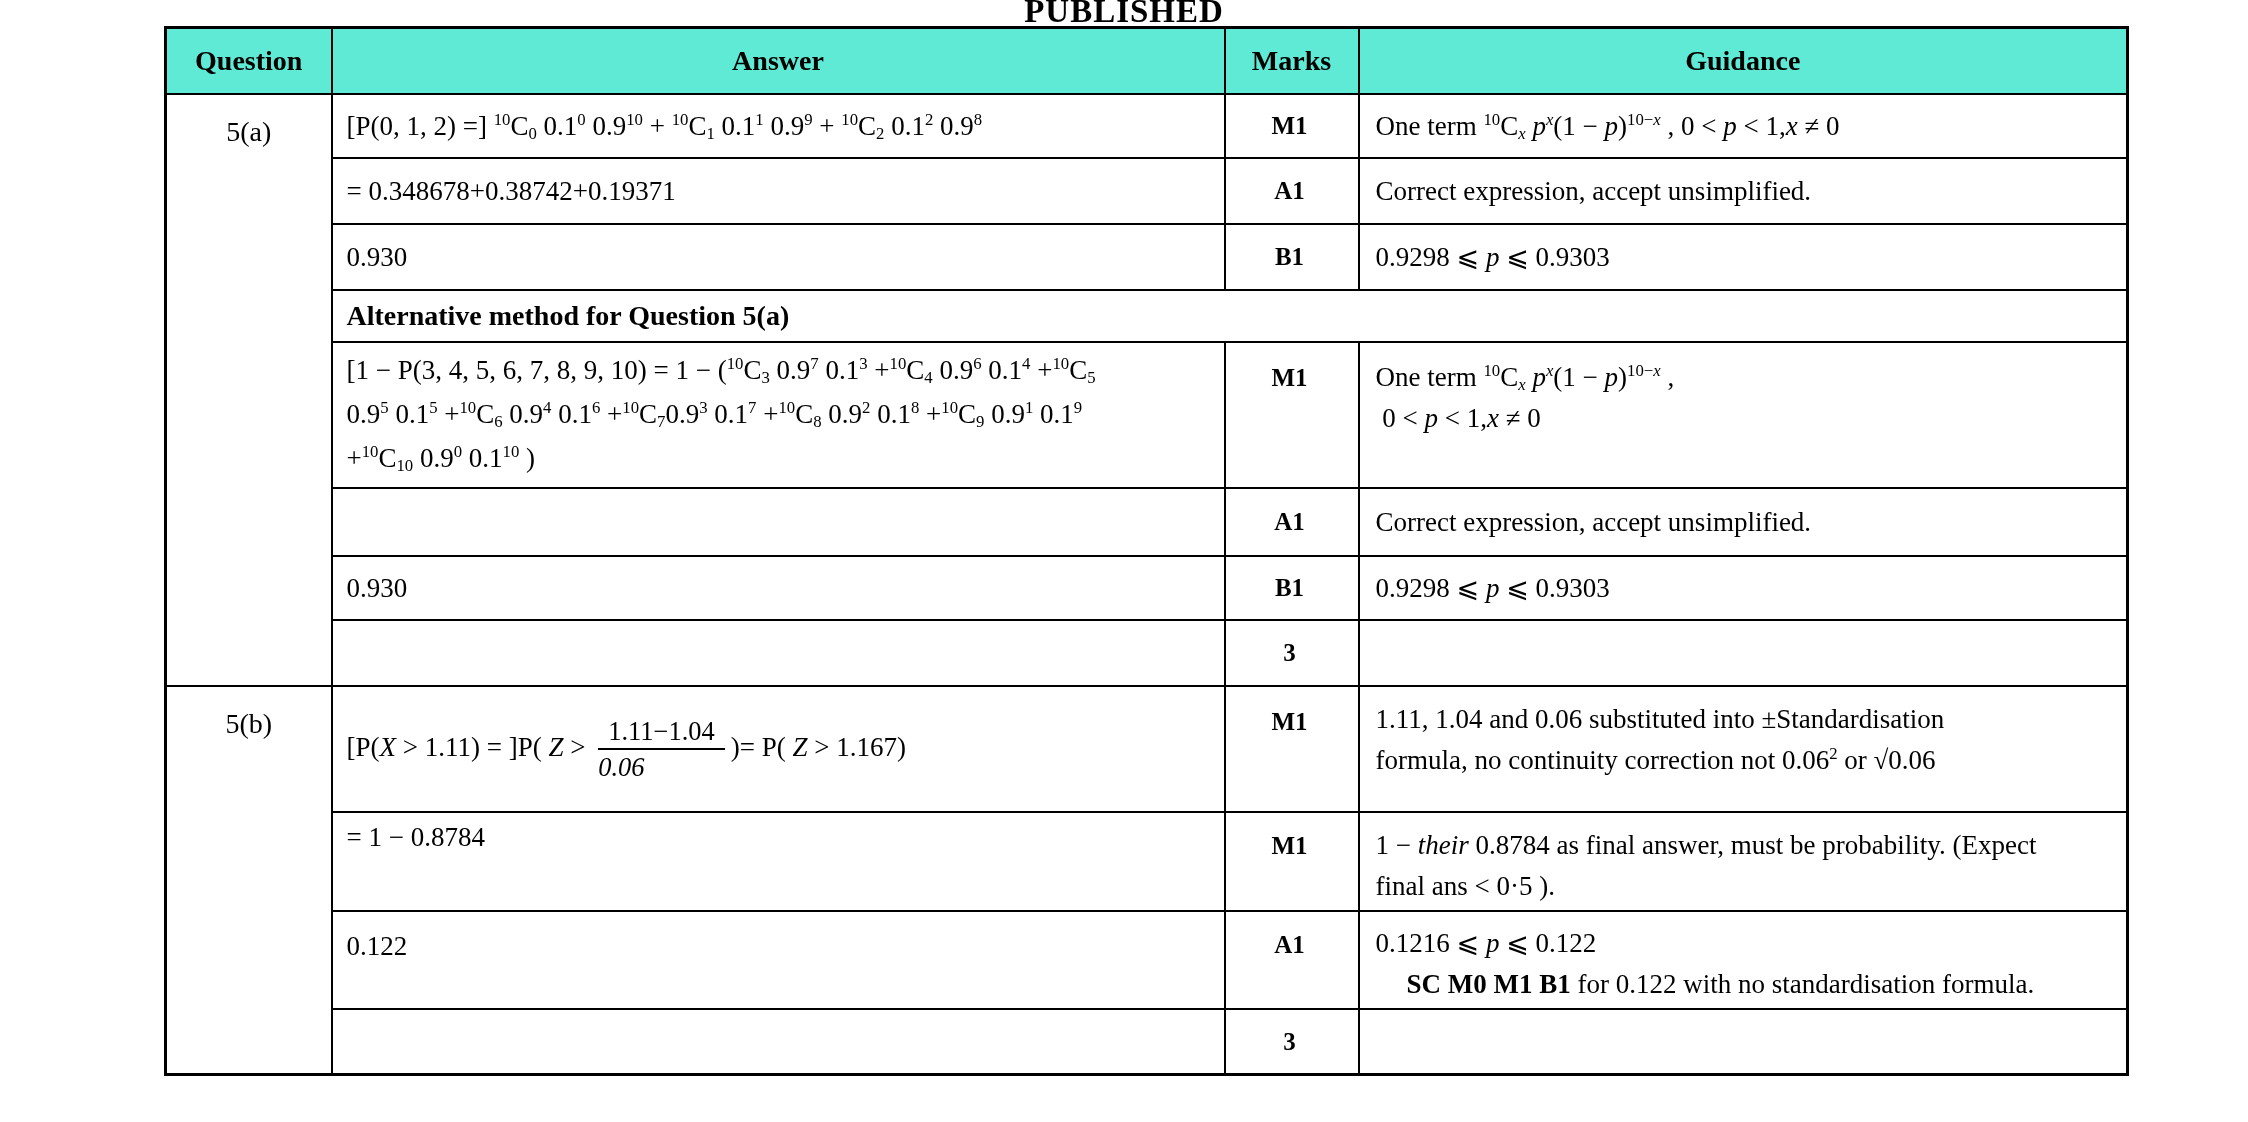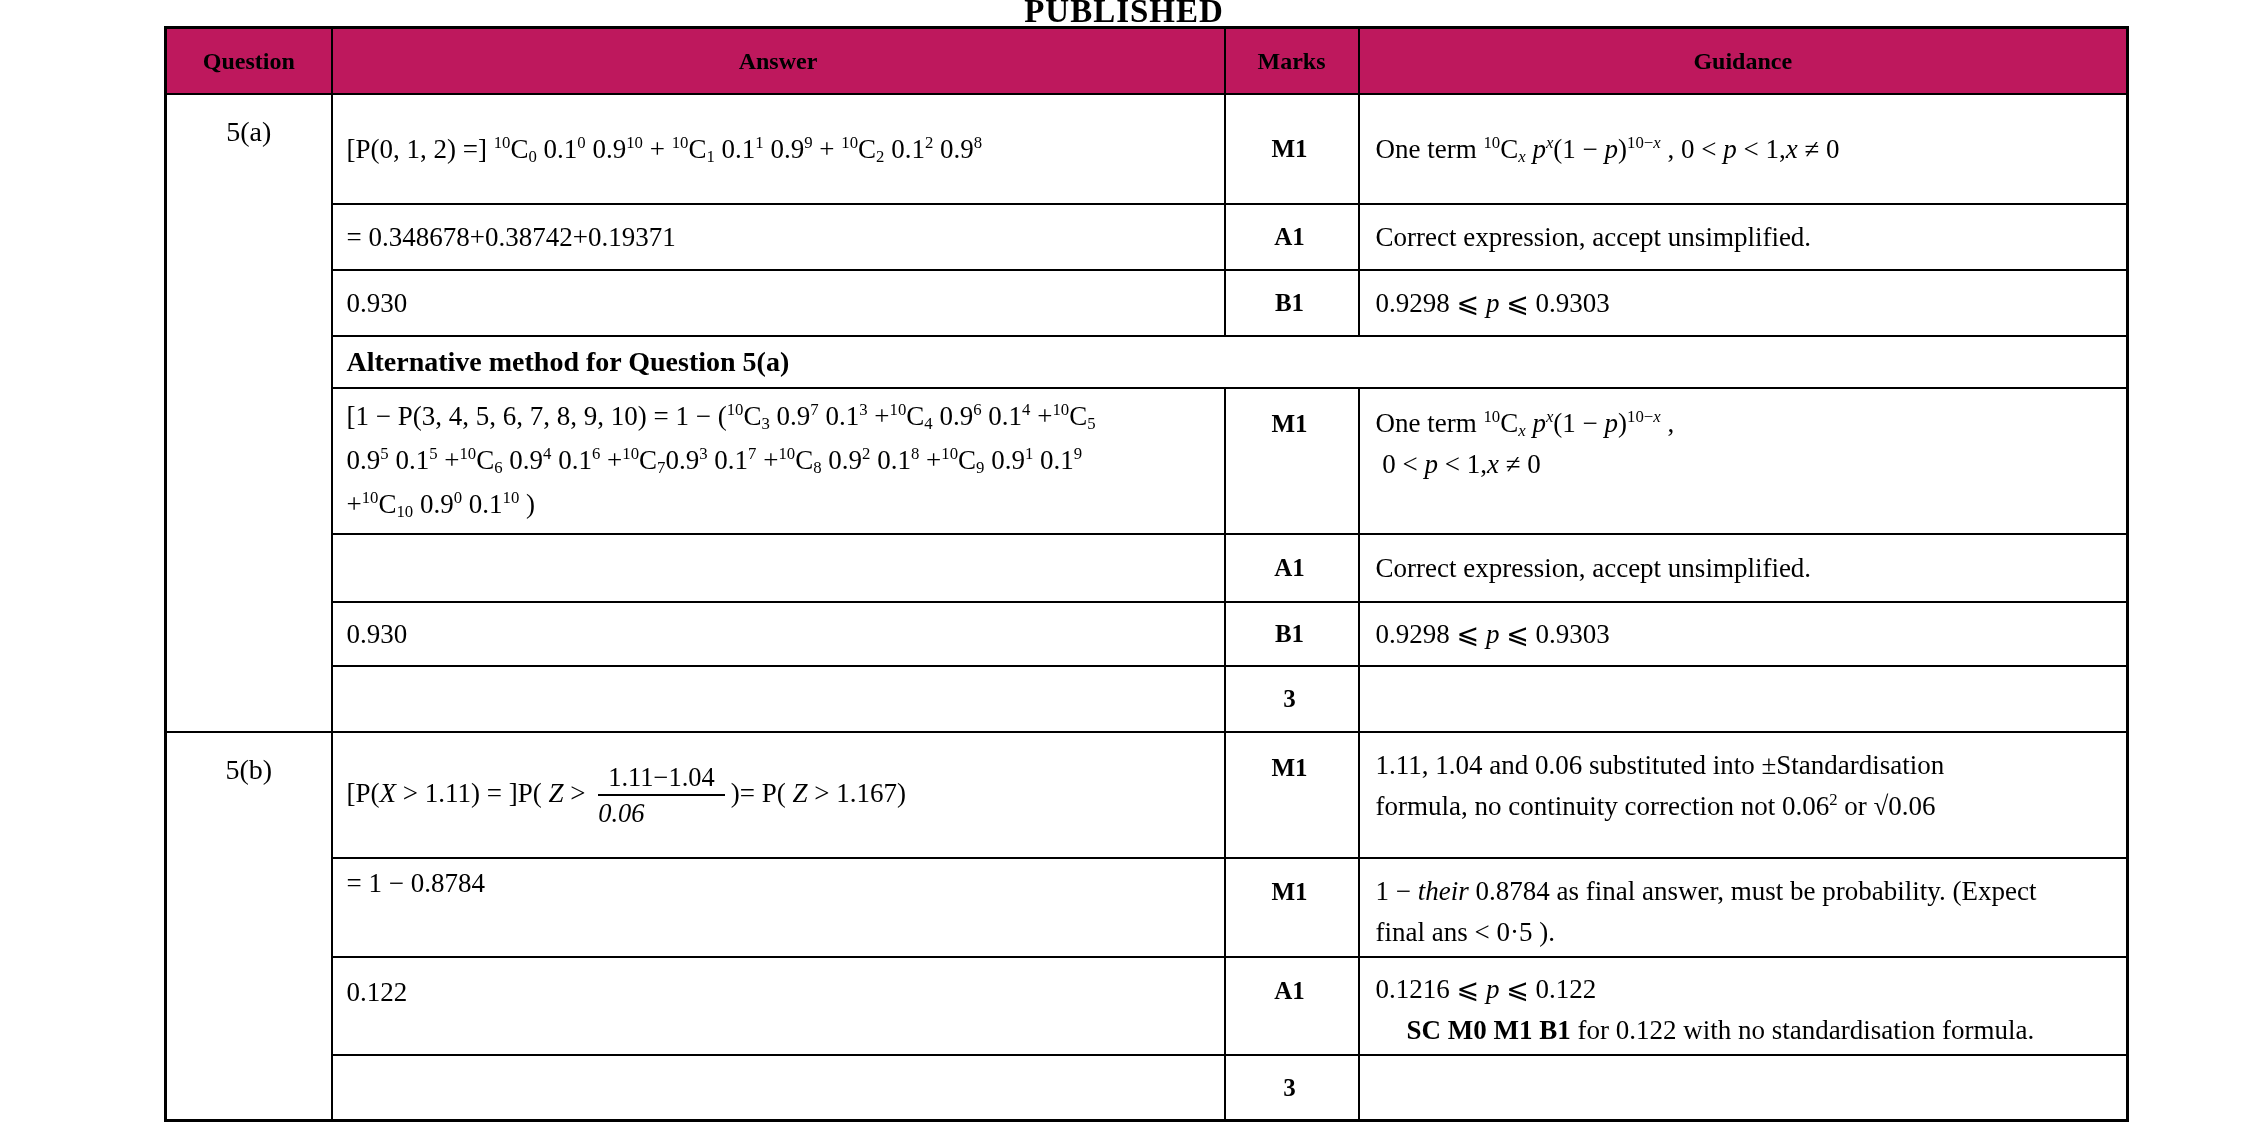--- a/index.html
+++ b/index.html
@@ -28,23 +28,23 @@
     font-size: 27px;
     line-height: 1.5;
   }
   th, td {
     border: 2px solid #000;
     padding: 4px 12px;
     vertical-align: middle;
     overflow: hidden;
   }
   thead th {
-    background: #be185d;
+    background: #5eead4;
     font-weight: bold;
-    font-size: 24px;
+    font-size: 28px;
     text-align: center;
     height: 56px;
   }
   td.q-cell {
     vertical-align: top;
     text-align: center;
     padding-top: 16px;
     font-size: 28px;
   }
   td.marks-cell {
@@ -88,21 +88,21 @@
   <thead>
     <tr>
       <th>Question</th>
       <th>Answer</th>
       <th>Marks</th>
       <th>Guidance</th>
     </tr>
   </thead>
   <tbody>
 
-    <tr style="height:110px">
+    <tr style="height:64px">
       <td class="q-cell" rowspan="8">5(a)</td>
       <td class="ans-cell"><span class="p-n">[P(0, 1, 2) =] </span><span class="p-sup">10</span><span class="p-n">C</span><span class="p-sub">0</span><span class="p-n"> 0.1</span><span class="p-sup">0</span><span class="p-n"> 0.9</span><span class="p-sup">10</span><span class="p-n"> + </span><span class="p-sup">10</span><span class="p-n">C</span><span class="p-sub">1</span><span class="p-n"> 0.1</span><span class="p-sup">1</span><span class="p-n"> 0.9</span><span class="p-sup">9</span><span class="p-n"> + </span><span class="p-sup">10</span><span class="p-n">C</span><span class="p-sub">2</span><span class="p-n"> 0.1</span><span class="p-sup">2</span><span class="p-n"> 0.9</span><span class="p-sup">8</span></td>
       <td class="marks-cell">M1</td>
       <td class="gd-cell"><span class="p-n">One term </span><span class="p-sup">10</span><span class="p-n">C</span><span class="p-isub">x</span><span class="p-n"> </span><span class="p-i">p</span><span class="p-isup">x</span><span class="p-n">(1 − </span><span class="p-i">p</span><span class="p-n">)</span><span class="p-sup">10−</span><span class="p-isup">x</span><span class="p-n"> , 0 &lt; </span><span class="p-i">p</span><span class="p-n"> &lt; 1,</span><span class="p-i">x</span><span class="p-n"> ≠ 0</span></td>
     </tr>
     <tr style="height:66px">
       <td class="ans-cell">= 0.348678+0.38742+0.19371</td>
       <td class="marks-cell">A1</td>
       <td class="gd-cell">Correct expression, accept unsimplified.</td>
     </tr>

